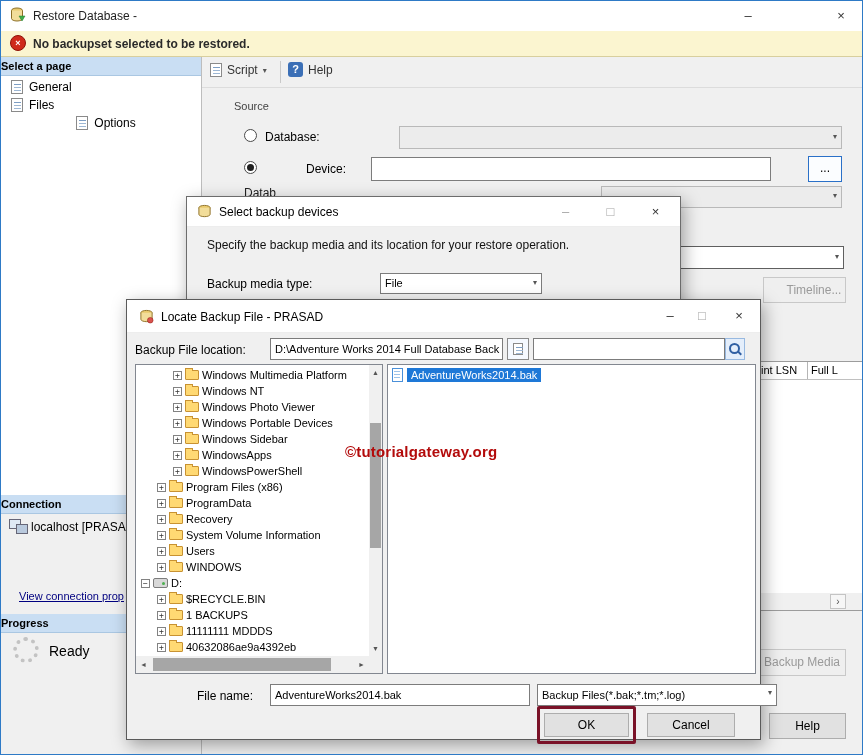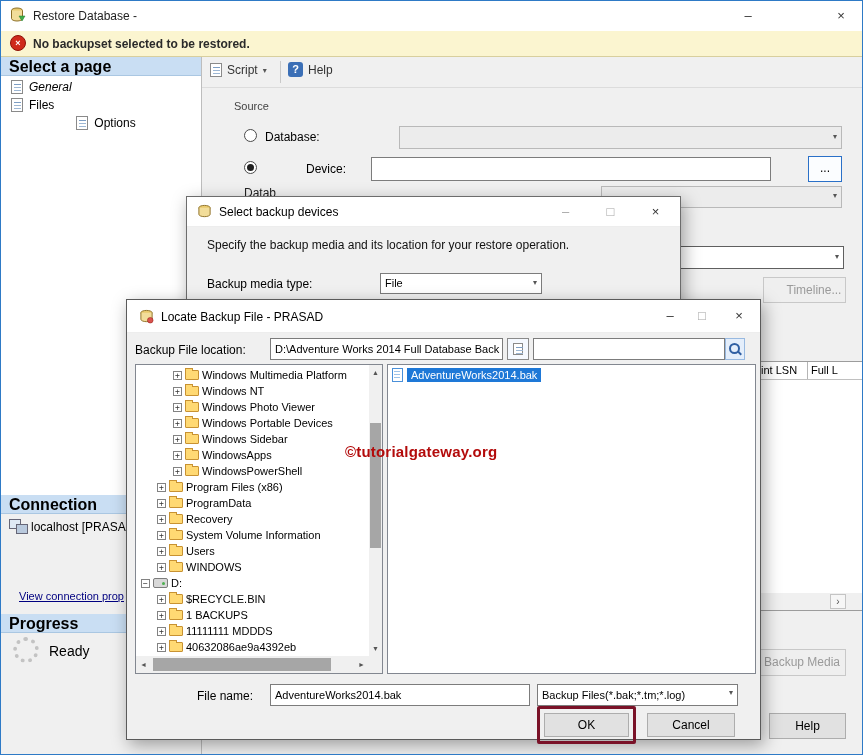--- a/index.html
+++ b/index.html
@@ -13,21 +13,21 @@
   .wbtn { text-align:center; font-size:13px; color:#333; line-height:30px; cursor:default; }
   .wbtn.dim { color:#a5a5a5; }
 
   
   .warnbar { background:#fbf5d0; border-bottom:1px solid #d8cf9e; }
   .erricon { width:16px; height:16px; border-radius:50%; background:#cf2a1b; border:1px solid #8e1208;
              color:#fff; font-size:9px; line-height:14px; text-align:center; font-weight:bold; }
 
   
   .bluehdr { background:#c9def3; border-bottom:1px solid #aac7e2; font-weight:bold;
-             font-size:16px; line-height:19px; padding-left:8px; }
+             font-size:11px; line-height:19px; padding-left:0; }
 
   
   .btn { background:#e1e1e1; border:1px solid #adadad; text-align:center; font-size:12px; }
   .btn.disabled { background:#efefef; border-color:#c8c8c8; color:#9a9a9a;padding-left:19px; }
   .input { background:#fff; border:1px solid #7c7c7c; font-size:11px; padding:2px 4px;
            font-family:"Liberation Sans","DejaVu Sans",sans-serif; }
   .combo { background:#fff; border:1px solid #7c7c7c; font-size:11px; line-height:19px;
            padding:0 18px 0 4px; white-space:nowrap; overflow:hidden; }
   .combo.disabled { background:#ececec; border-color:#b9b9b9; color:#777; }
   .carrow { position:absolute; right:4px; top:50%; transform:translateY(-58%); font-size:8px; color:#555; }
@@ -103,21 +103,21 @@
 
   <div class="a warnbar" style="left:0;top:30px;width:861px;height:26px;">
     <div class="a erricon" style="left:9px;top:4px;">×</div>
     <div class="a" style="left:32px;top:6px;font-size:12px;font-weight:600;color:#2a2a2a;">No backupset selected to be restored.</div>
   </div>
 
   <div class="a bluehdr" style="left:0;top:56px;width:200px;height:19px;">Select a page</div>
   <div class="a" style="left:0;top:75px;width:200px;height:419px;background:#fff;">
     <div style="display:flex;align-items:center;gap:6px;padding:3px 0 0 10px;height:18px;">
       <span class="docicon"></span>
-      <span style="font-size:12px;font-style:italic;">General</span>
+      <span style="font-size:12px;">General</span>
     </div>
     <div style="display:flex;align-items:center;gap:6px;padding:3px 0 0 10px;height:18px;">
       <span class="docicon"></span>
       <span style="font-size:12px;">Files</span>
     </div>
     <div style="display:flex;align-items:center;gap:6px;padding:3px 0 0 10px;height:18px;justify-content:center;">
       <span class="docicon"></span>
       <span style="font-size:12px;">Options</span>
     </div>
   </div>
@@ -335,21 +335,21 @@
       <div class="fitem">
         <span class="fileicon"></span>
         <span class="sel">AdventureWorks2014.bak</span>
       </div>
     </div>
 
     <div class="a watermark" style="left:218px;top:143px;z-index:5;">©tutorialgateway.org</div>
 
     <div class="a" style="left:70px;top:389px;font-size:12px;">File name:</div>
     <input class="a input" style="left: 143px; top: 384px; width: 260px; height: 22px;" value="AdventureWorks2014.bak">
-    <div class="a combo" style="left:410px;top:384px;width:201px;height:22px;line-height:20px;">
+    <div class="a combo" style="left:410px;top:384px;width:240px;height:22px;line-height:20px;">
       <span>Backup Files(*.bak;*.tm;*.log)</span>
       <span class="carrow">▾</span>
     </div>
 
     <div class="a" style="left:410px;top:406px;width:99px;height:38px;border:3px solid #7a1228;border-radius:2px;z-index:6;"></div>
     <div class="a btn" style="left:417px;top:413px;width:85px;height:24px;line-height:22px;z-index:7;">OK</div>
     <div class="a btn" style="left:520px;top:413px;width:88px;height:24px;line-height:22px;">Cancel</div>
   </div>
 
 </div>

